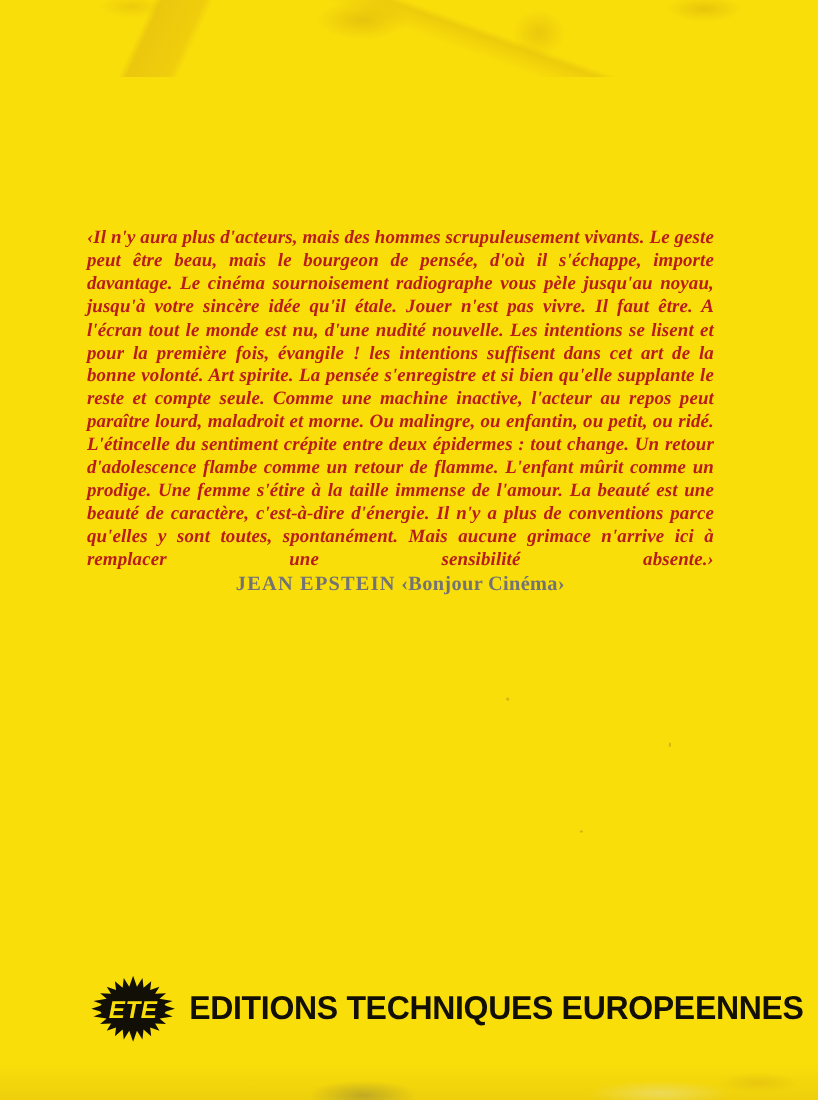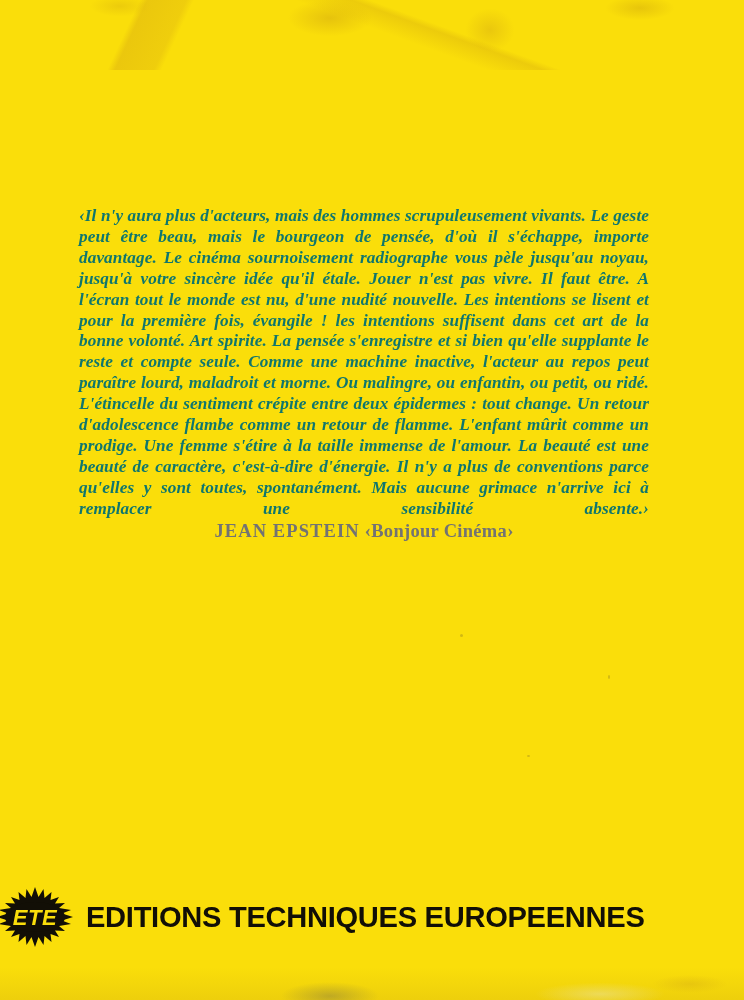--- a/index.html
+++ b/index.html
@@ -58,21 +58,21 @@
     top: 206px;
     width: 570px;
   }
   #quote-text {
     margin: 0;
     font-family: "Liberation Serif", serif;
     font-style: italic;
     font-weight: bold;
     font-size: 17.2px;
     line-height: 20.9px;
-    color: #0f766e;
+    color: #b91c1c;
     text-align: justify;
     text-justify: inter-word;
     letter-spacing: 0.1px;
     -webkit-hyphens: none;
     hyphens: none;
   }
   
   #quote-text::after {
     content: "";
     display: inline-block;
@@ -101,21 +101,20 @@
 
   
   #publisher {
     position: absolute;
     left: 82px;
     top: 886px;
     width: 580px;
     height: 62px;
     display: flex;
     align-items: center;
-    justify-content: flex-end;
   }
   #publisher-logo {
     width: 78px;
     height: 62px;
     flex: 0 0 auto;
     display: block;
   }
   #publisher-name {
     margin-left: 12px;
     font-family: "Liberation Sans", sans-serif;

